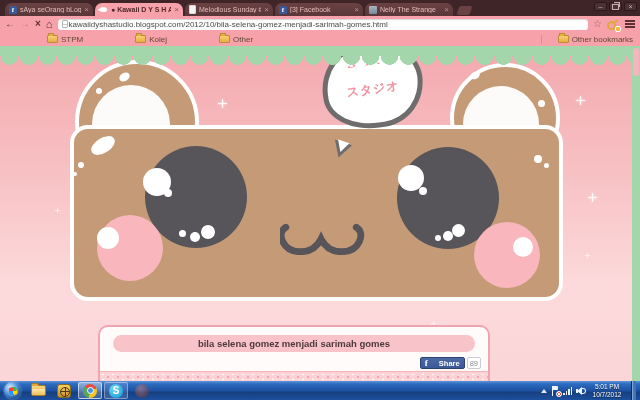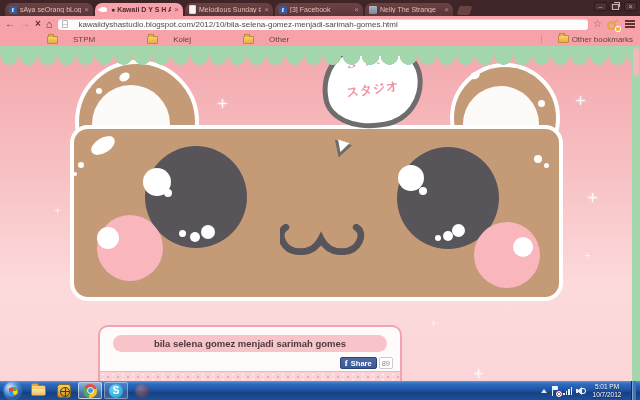--- a/index.html
+++ b/index.html
@@ -34,37 +34,37 @@
   .ic-restore::before{content:"";position:absolute;left:1px;top:-3px;width:5px;height:4px;
     border:1px solid #cdb0b1;border-bottom:none;border-left:none;}
 
   
   .toolbar{position:absolute;left:0;top:16px;width:640px;height:16px;background:#f7a2aa;
     display:flex;align-items:center;gap:5px;padding:0 5px;box-sizing:border-box;}
   .navbtn{font-size:10px;line-height:10px;color:#5d3134;font-weight:bold;}
   .navbtn.fwd{color:#b07d81;}
   .navbtn.home{font-size:11px;}
   .omnibox{flex:1;height:11px;background:#fdfdfd;border-radius:3px;display:flex;align-items:center;
-    gap:11px;padding:0 4px;overflow:hidden;box-shadow:inset 0 1px 1px rgba(0,0,0,.15);}
+    gap:1px;padding:0 4px;overflow:hidden;box-shadow:inset 0 1px 1px rgba(0,0,0,.15);}
   .ic-page{flex:none;width:6px;height:8px;background:#fff;border:1px solid #b5b5b5;border-radius:1px;box-sizing:border-box;
     background-image:repeating-linear-gradient(#cfcfcf 0 1px,transparent 1px 3px);background-size:100% 100%;background-clip:content-box;padding:1px 0;}
   .urltxt{font-size:8px;color:#4c4c4c;white-space:nowrap;}
   .starbtn{font-size:10px;line-height:10px;color:#8a6468;}
   .keywrap{position:relative;width:13px;height:13px;}
   .ic-key{position:absolute;left:0;top:1px;width:12px;height:12px;transform:rotate(-40deg);}
   .ic-key::before{content:"";position:absolute;left:0;top:1px;width:5px;height:5px;border:2px solid #dfa83e;border-radius:50%;}
   .ic-key::after{content:"";position:absolute;left:8px;top:4px;width:5px;height:2px;background:#dfa83e;box-shadow:2px 2px 0 -1px #dfa83e;}
   .key-badge{position:absolute;right:-1px;bottom:-1px;width:6px;height:6px;background:#f5b73d;border:1px solid #fff;border-radius:2px;box-sizing:border-box;}
   .ic-menu{width:10px;height:8px;border-top:2px solid #5d3134;border-bottom:2px solid #5d3134;
     background:linear-gradient(#5d3134,#5d3134) center/100% 2px no-repeat;box-sizing:border-box;}
 
   
   .bookbar{position:absolute;left:0;top:32px;width:640px;height:14px;background:#f7a2aa;
     display:flex;align-items:center;gap:12px;padding:0 7px;box-sizing:border-box;}
-  .bkitem{display:flex;align-items:flex-end;gap:15px;padding-left:40px;}
+  .bkitem{display:flex;align-items:flex-start;gap:3px;padding-left:40px;}
   .ic-folder{position:relative;width:11px;height:8px;background:linear-gradient(#f7cf6f,#e7ae45);
     border:1px solid #bb8c33;border-radius:1px;box-sizing:border-box;}
   .ic-folder::before{content:"";position:absolute;left:0;top:-3px;width:4px;height:2px;
     background:#e7ae45;border:1px solid #bb8c33;border-bottom:none;border-radius:1px 1px 0 0;}
   .bklabel{font-size:8px;color:#5c4733;}
   .otherbk{margin-left:auto;display:flex;align-items:center;gap:3px;border-left:1px solid rgba(0,0,0,.12);padding-left:16px;}
 
   
   .viewport{position:absolute;left:0;top:46px;width:640px;height:335px;overflow:hidden;
     background:linear-gradient(180deg,#f3a8ae 0%,#f7bfc2 35%,#fcdadb 72%,#fbd5d7 100%);}
@@ -101,30 +101,30 @@
   .bubble-tail{position:absolute;left:6px;bottom:-12px;width:0;height:0;z-index:19;
     border-left:9px solid transparent;border-right:9px solid transparent;border-top:16px solid #6f6c6d;transform:rotate(18deg);}
   .bubble-tail::before{content:"";position:absolute;left:-6px;top:-17px;width:0;height:0;
     border-left:6px solid transparent;border-right:6px solid transparent;border-top:11px solid #fff;}
   .bubble-txt{position:absolute;left:0;right:0;top:34px;text-align:center;
     font-size:12px;font-weight:bold;letter-spacing:1px;color:#f0919f;}
   .bubble-part{position:absolute;left:20px;top:10px;width:60px;height:8px;overflow:hidden;
     color:#f0919f;font-size:11px;font-weight:bold;letter-spacing:4px;line-height:20px;}
 
   
-  .card{position:absolute;left:98px;top:279px;width:304px;height:60px;z-index:15;
+  .card{position:absolute;left:98px;top:279px;width:392px;height:60px;z-index:15;
     background:#fffbfb;border:2px solid #f1a4af;border-bottom:none;border-radius:10px 10px 0 0;box-sizing:border-box;}
   .pill{position:absolute;left:13px;right:13px;top:8px;height:17px;background:#f9c3ca;border-radius:9px;
     display:flex;align-items:center;justify-content:center;}
   .pill span{font-size:9.5px;font-weight:bold;color:#4c3b3e;}
   .sharerow{position:absolute;right:7px;top:30px;display:flex;align-items:center;gap:2px;}
   .fbshare{height:12px;background:linear-gradient(#4e69a2,#3b5998);border:1px solid #2d4373;border-radius:2px;
     display:flex;align-items:center;gap:3px;padding:0 4px;box-sizing:border-box;}
   .fbshare .f{color:#fff;font:bold 9px/9px "Liberation Serif",serif;}
-  .fbshare .lbl{color:#fff;font-size:7.5px;font-weight:bold;}
+  .fbshare .lbl{color:#fff;font-size:7.5px;font-weight:bold;margin-left:8px;}
   .cnt{height:12px;min-width:14px;background:#fff;border:1px solid #c9ccd4;border-radius:2px;
     font-size:7.5px;color:#8a8f99;display:flex;align-items:center;justify-content:center;padding:0 2px;box-sizing:border-box;}
   .lace{position:absolute;left:0;right:0;top:44px;height:10px;background-color:#fbd3d6;
     border-top:1px solid #f3b3bb;border-bottom:1px solid #f3b3bb;
     background-image:
       radial-gradient(circle 1.3px at 3px 2.5px,#fff 70%,rgba(0,0,0,0) 80%),
       radial-gradient(circle 1.3px at 3px 7.5px,#fff 70%,rgba(0,0,0,0) 80%),
       radial-gradient(circle 1.8px at 8px 5px,#f2a6b0 70%,rgba(0,0,0,0) 80%);
     background-size:10px 10px;}
 

